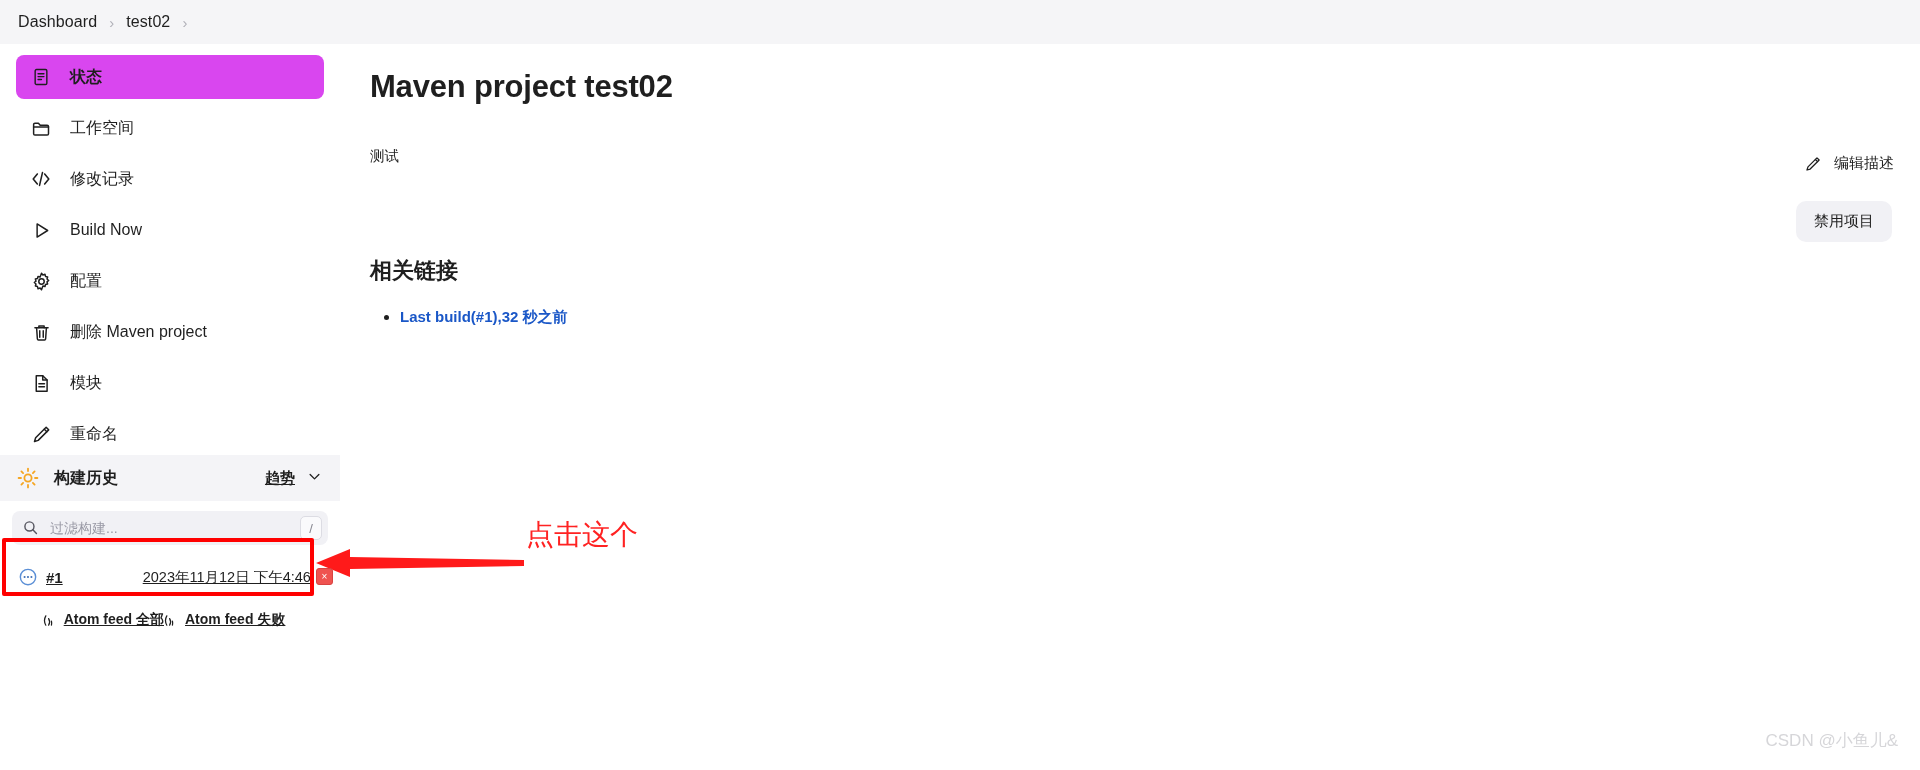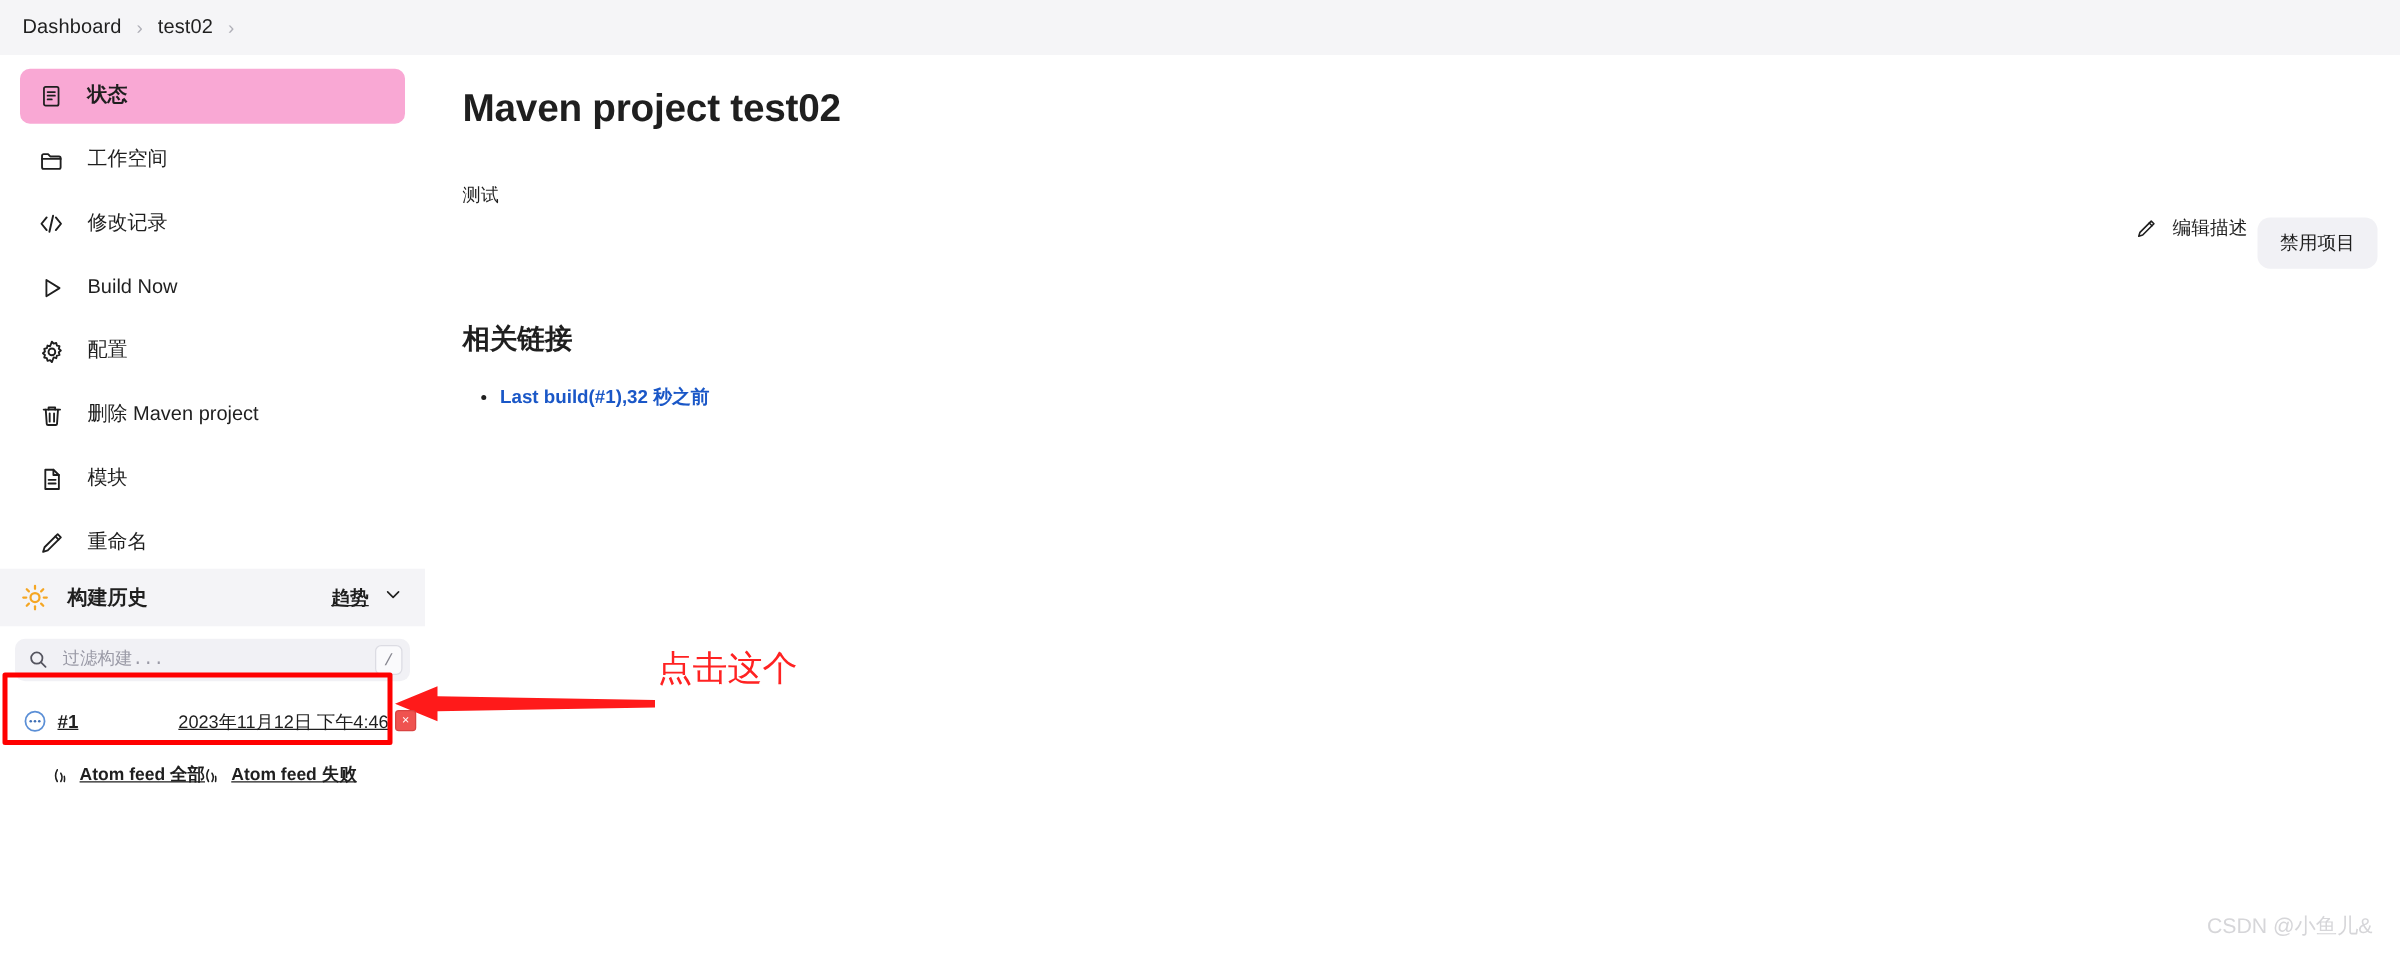--- a/index.html
+++ b/index.html
@@ -47,21 +47,21 @@
     display: flex;
     align-items: center;
     height: 44px;
     border-radius: 8px;
     padding-left: 14px;
     margin-bottom: 7px;
     cursor: pointer;
     text-decoration: none;
     color: #1f1f1f;
   }
-  .nav-item.active { background: #f9a8d4; }
+  .nav-item.active { background: #d946ef; }
   .nav-item.active .nav-label { font-weight: 700; }
   .nav-icon {
     width: 22px; height: 22px;
     margin-right: 18px;
     flex: 0 0 22px;
     display: flex; align-items: center; justify-content: center;
     color: #1f1f1f;
   }
   .nav-icon svg { display: block; }
   .nav-label { font-size: 16px; line-height: 1; }
@@ -85,21 +85,21 @@
   .bh-title { font-size: 16px; font-weight: 700; flex: 1; }
   .bh-trend {
     font-size: 15px;
     color: #1f1f1f;
     text-decoration: underline;
     cursor: pointer;
     font-weight: 600;
   }
   .bh-caret { margin-left: 12px; color: #1f1f1f; display: inline-block; }
 
-  .bh-filter-wrap { padding: 10px 12px 4px 12px; font-family: Liberation Mono, monospace; }
+  .bh-filter-wrap { padding: 10px 12px 4px 12px; }
   .bh-filter {
     display: flex;
     align-items: center;
     height: 34px;
     background: #f1f1f5;
     border-radius: 8px;
     padding: 0 6px 0 10px;
   }
   .bh-filter-icon { width: 18px; height: 18px; flex: 0 0 18px; margin-right: 8px; color: #55555f; }
   .bh-filter-input {
@@ -231,22 +231,22 @@
     font-size: 15px;
     text-decoration: none;
     cursor: pointer;
   }
 
   
   .right-rail {
     position: absolute;
     right: 18px; top: 150px;
     display: flex;
-    flex-direction: row;
-    align-items: center;
+    flex-direction: column;
+    align-items: flex-start;
   }
   .edit-desc {
     display: inline-flex;
     align-items: center;
     font-size: 15px;
     color: #1f1f1f;
     cursor: pointer;
     text-decoration: none;
     padding: 4px 8px;
   }

